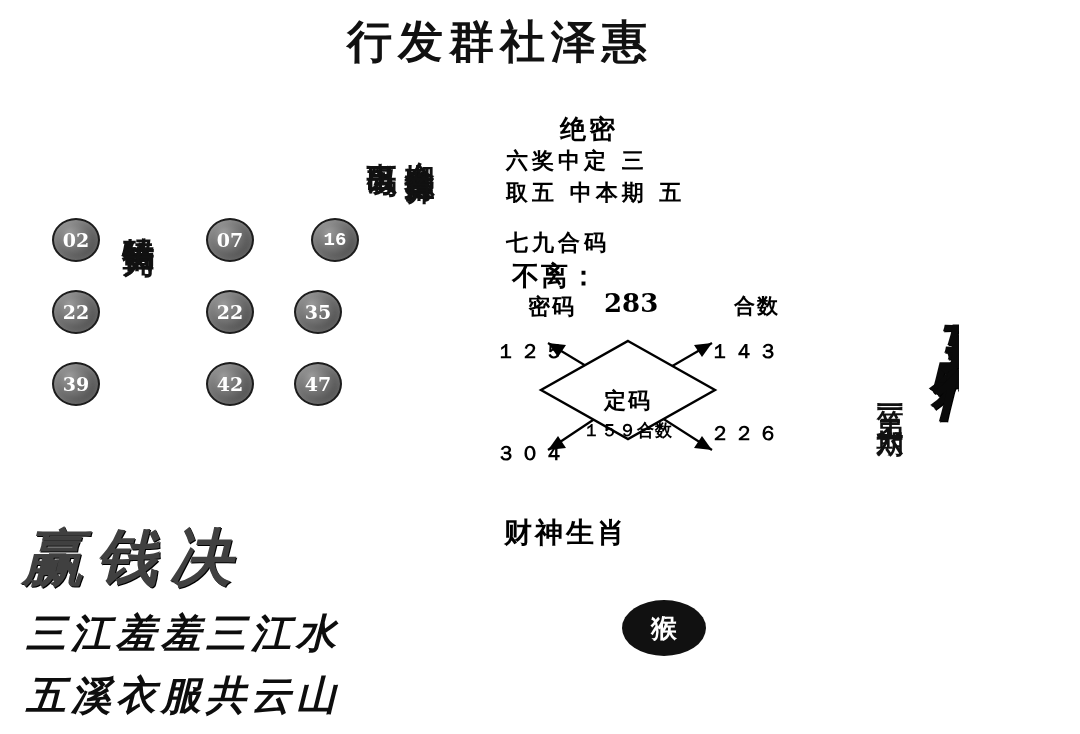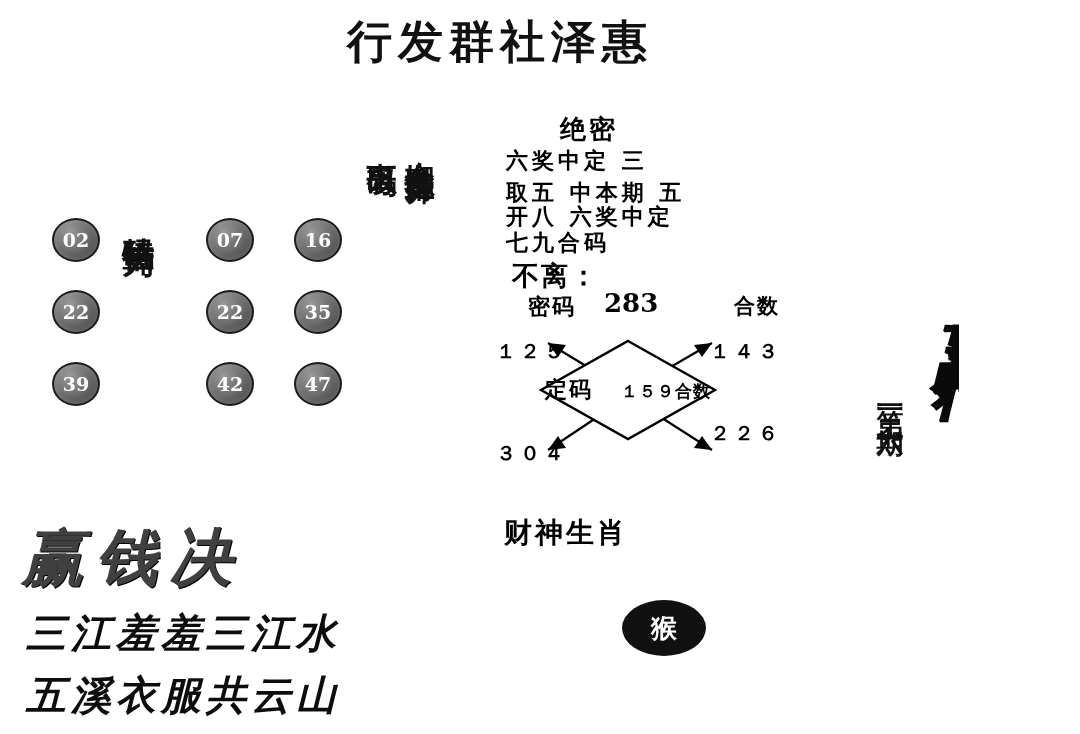--- a/index.html
+++ b/index.html
@@ -115,25 +115,24 @@
     height: 104px;
   }
   .diamond-wrap svg { display: block; }
   .diamond-text {
     position: absolute;
     left: 0;
     top: 0;
     width: 180px;
     height: 104px;
     display: flex;
-    flex-direction: row;
+    flex-direction: column;
     align-items: center;
-    justify-content: center;
+    justify-content: flex-end;
     pointer-events: none;
-    gap: 28px;
   }
   .diamond-main {
     font-family: "DejaVu Serif", "Liberation Serif", serif;
     font-weight: bold;
     font-size: 22px;
     letter-spacing: 2px;
   }
   .diamond-sub {
     font-family: "DejaVu Serif", "Liberation Serif", serif;
     font-weight: bold;
@@ -238,32 +237,31 @@
   <div class="ball" style="left:52px; top:218px;">02</div>
   <div class="ball" style="left:52px; top:290px;">22</div>
   <div class="ball" style="left:52px; top:362px;">39</div>
 
   <div class="vtext" style="left:122px; top:212px; font-size:32px; height:190px;">特码估算为</div>
 
   <div class="ball" style="left:206px; top:218px;">07</div>
   <div class="ball" style="left:206px; top:290px;">22</div>
   <div class="ball" style="left:206px; top:362px;">42</div>
 
-  <div class="ball" style="left:294px; top:218px;">16</div>
+  <div class="ball" style="left:311px; top:218px;font-family:Liberation Mono, monospace;">16</div>
   <div class="ball" style="left:294px; top:290px;">35</div>
   <div class="ball" style="left:294px; top:362px;">47</div>
 
   <div class="vtext" style="left:404px; top:138px; font-size:30px; height:290px;">今期以走势推算</div>
   <div class="vtext" style="left:366px; top:138px; font-size:30px; height:200px;">出以下号码</div>
 
   <div class="secret-title" style="left:560px; top:112px;">绝密</div>
 
   <div class="secret-line" style="left:506px; top:146px;">六奖中定 三</div>
   <div class="secret-line" style="left:506px; top:178px;">取五 中本期 五</div>
-  <div class="secret-line" style="left:506px; top:202px;">开八 六奖中定</div>
   <div class="secret-line" style="left:506px; top:228px;">七九合码</div>
 
   <div class="buli" style="left:512px; top:258px;">不离：</div>
   <div class="mima-label" style="left:528px; top:292px;">密码</div>
   <div class="mima-value" style="left:604px; top:288px;">283</div>
   <div class="heshu" style="left:734px; top:292px;">合数</div>
 
   <svg class="arrow-svg" width="1080" height="734">
 
     <line x1="548" y1="343" x2="596" y2="372" stroke="#000" stroke-width="2.2"></line>

